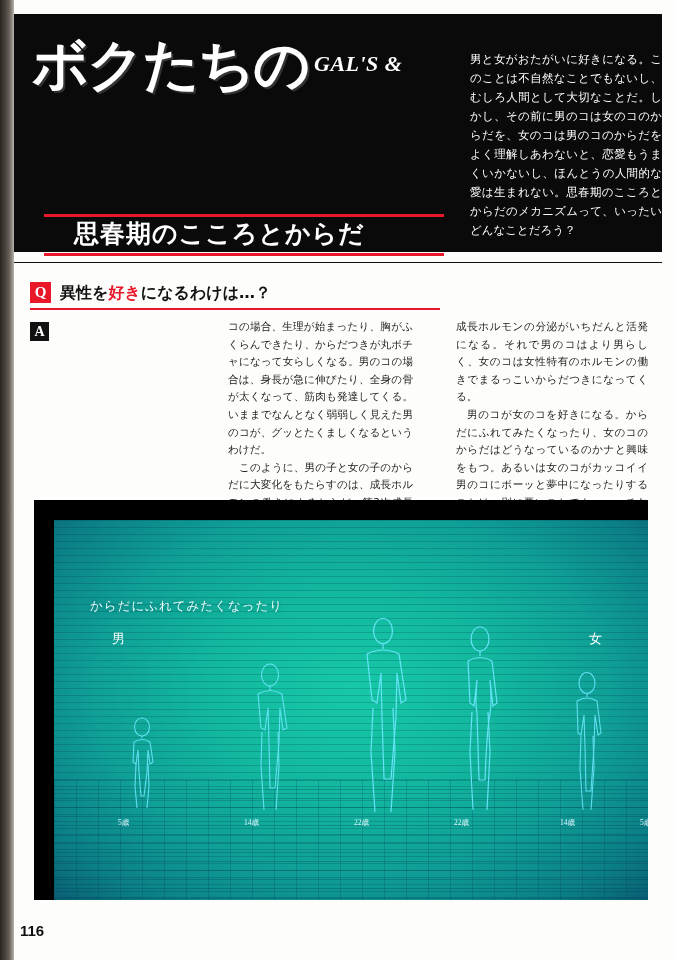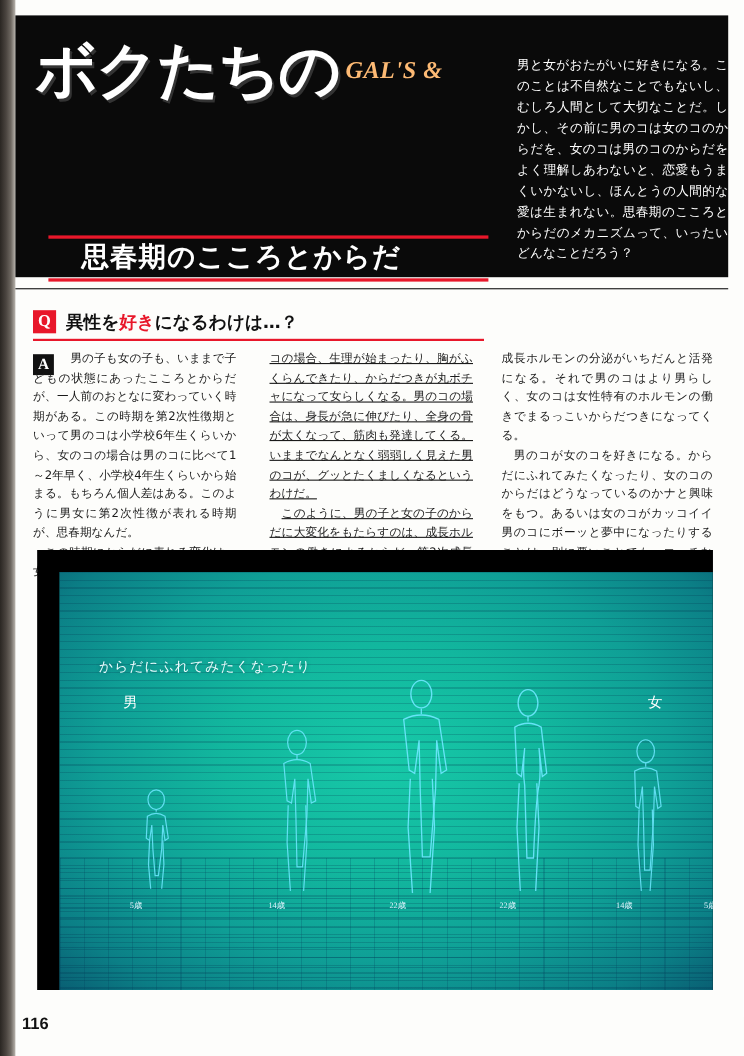--- a/index.html
+++ b/index.html
@@ -57,21 +57,21 @@
     line-height: 64px;
     margin-top: 2px;
   }
   .title-en {
     position: absolute;
     left: 300px; top: 38px;
     font-family: "Liberation Serif", serif;
     font-style: italic;
     font-weight: bold;
     font-size: 22px;
-    color: #fdba74;
+    color: #ffffff;
     line-height: 24px;
     letter-spacing: 0.5px;
   }
   .subtitle-bar {
     position: absolute;
     left: 30px; top: 200px;
     width: 400px;
     border-top: 3px solid #e8172a;
     border-bottom: 3px solid #e8172a;
     padding: 2px 0 4px 0;
@@ -156,21 +156,21 @@
     font-family: "DejaVu Sans", sans-serif;
     font-size: 10.6px;
     line-height: 17.6px;
     color: #1a1a1a;
     text-align: justify;
   }
   .col p { margin: 0; }
   .col p + p { margin-top: 0px; }
   .col-1 { left: 30px; width: 185px; }
   .col-1 .first-par { text-indent: 34px; }
-  .col-2 { left: 245px; width: 185px; text-decoration: underline; }
+  .col-2 { left: 228px; width: 185px; }
   .col-3 { left: 456px; width: 192px; }
   .indent { text-indent: 11px; }
   
   .figure {
     position: absolute;
     left: 34px; top: 500px;
     width: 614px; height: 400px;
     background: #000000;
     padding: 0;
     box-sizing: border-box;
@@ -266,24 +266,20 @@
 
   <div class="rule-top"></div>
 
   <div class="qheader">
     <div class="q-badge">Q</div>
     <div class="q-text"><span>異性を</span><span class="hl">好き</span><span>になるわけは…？</span></div>
   </div>
 
   <div class="a-badge">A</div>
 
-  <div class="col col-1">
-    <p class="first-par">男の子も女の子も、いままで子どもの状態にあったこころとからだが、一人前のおとなに変わっていく時期がある。この時期を第2次性徴期といって男のコは小学校6年生くらいから、女のコの場合は男のコに比べて1～2年早く、小学校4年生くらいから始まる。もちろん個人差はある。このように男女に第2次性徴が表れる時期が、思春期なんだ。</p>
-    <p class="indent">この時期にからだに表れる変化は、女の</p>
-  </div>
 
   <div class="col col-2">
     <p>コの場合、生理が始まったり、胸がふくらんできたり、からだつきが丸ボチャになって女らしくなる。男のコの場合は、身長が急に伸びたり、全身の骨が太くなって、筋肉も発達してくる。いままでなんとなく弱弱しく見えた男のコが、グッとたくましくなるというわけだ。</p>
     <p class="indent">このように、男の子と女の子のからだに大変化をもたらすのは、成長ホルモンの働きによるからだ。第2次成長期になると、</p>
   </div>
 
   <div class="col col-3">
     <p>成長ホルモンの分泌がいちだんと活発になる。それで男のコはより男らしく、女のコは女性特有のホルモンの働きでまるっこいからだつきになってくる。</p>
     <p class="indent">男のコが女のコを好きになる。からだにふれてみたくなったり、女のコのからだはどうなっているのかナと興味をもつ。あるいは女のコがカッコイイ男のコにボーッと夢中になったりすることは、別に悪いことでも、エッチなことでもない。当り前のことなんだ。つまり、キミたちはおとなになる準備をしてるってことなんだ。</p>
   </div>

